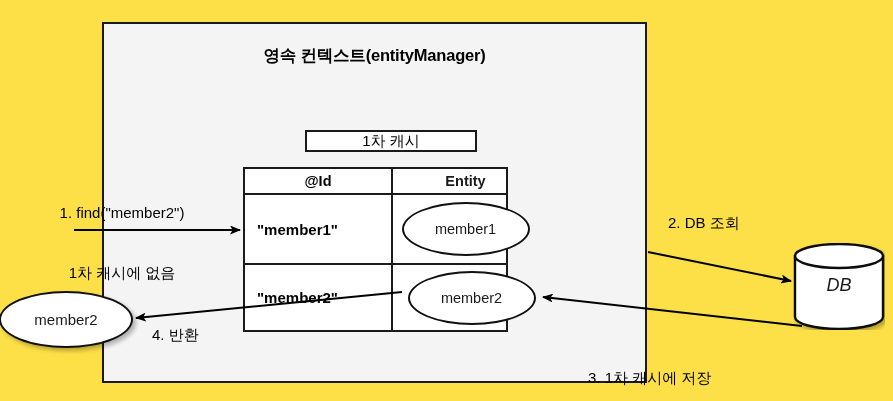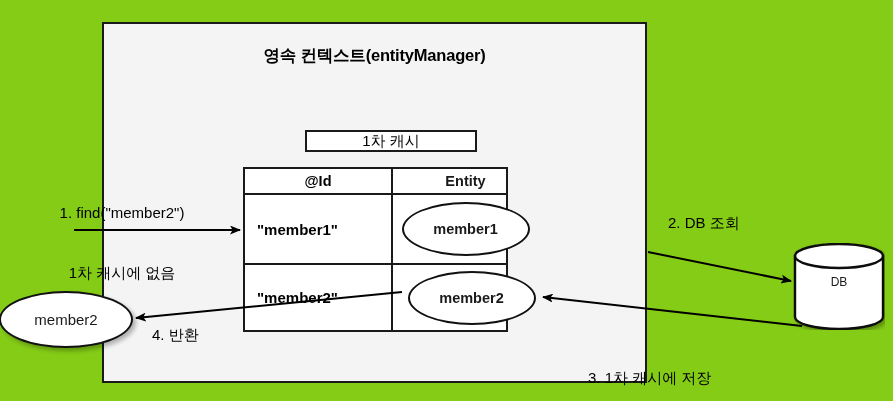--- a/index.html
+++ b/index.html
@@ -9,21 +9,21 @@
     background: #ffffff;
   }
   body {
     font-family: "Liberation Sans", "DejaVu Sans", sans-serif;
     color: #1a1a1a;
   }
   #stage {
     position: relative;
     width: 893px;
     height: 401px;
-    background: #84cc16;
+    background: #fde047;
     overflow: hidden;
   }
   
   .context-box {
     position: absolute;
     left: 102px;
     top: 22px;
     width: 545px;
     height: 361px;
     background: #f4f4f4;
@@ -104,21 +104,20 @@
     border-right: 2px solid #1a1a1a;
     padding-left: 12px;
     font-size: 15px;
     font-weight: bold;
     color: #000000;
   }
   .cell-entity {
     left: 148px;
     width: 145px;
     justify-content: center;
-    font-weight: bold;
   }
   .row-head .cell-id,
   .row-head .cell-entity {
     justify-content: center;
     padding-left: 0;
     font-size: 14.5px;
     font-weight: bold;
   }
   
   .entity-ellipse {
@@ -166,23 +165,24 @@
     width: 92px;
     height: 87px;
     z-index: 3;
   }
   .db-label {
     position: absolute;
     left: 793px;
     top: 275px;
     width: 92px;
     text-align: center;
-    font-size: 12px;
+    font-size: 18px;
     color: #1a1a1a;
     z-index: 4;
+    font-style: italic;
   }
   
   .label {
     position: absolute;
     font-size: 15px;
     color: #000000;
     white-space: pre;
     z-index: 6;
   }
   .label-find {

